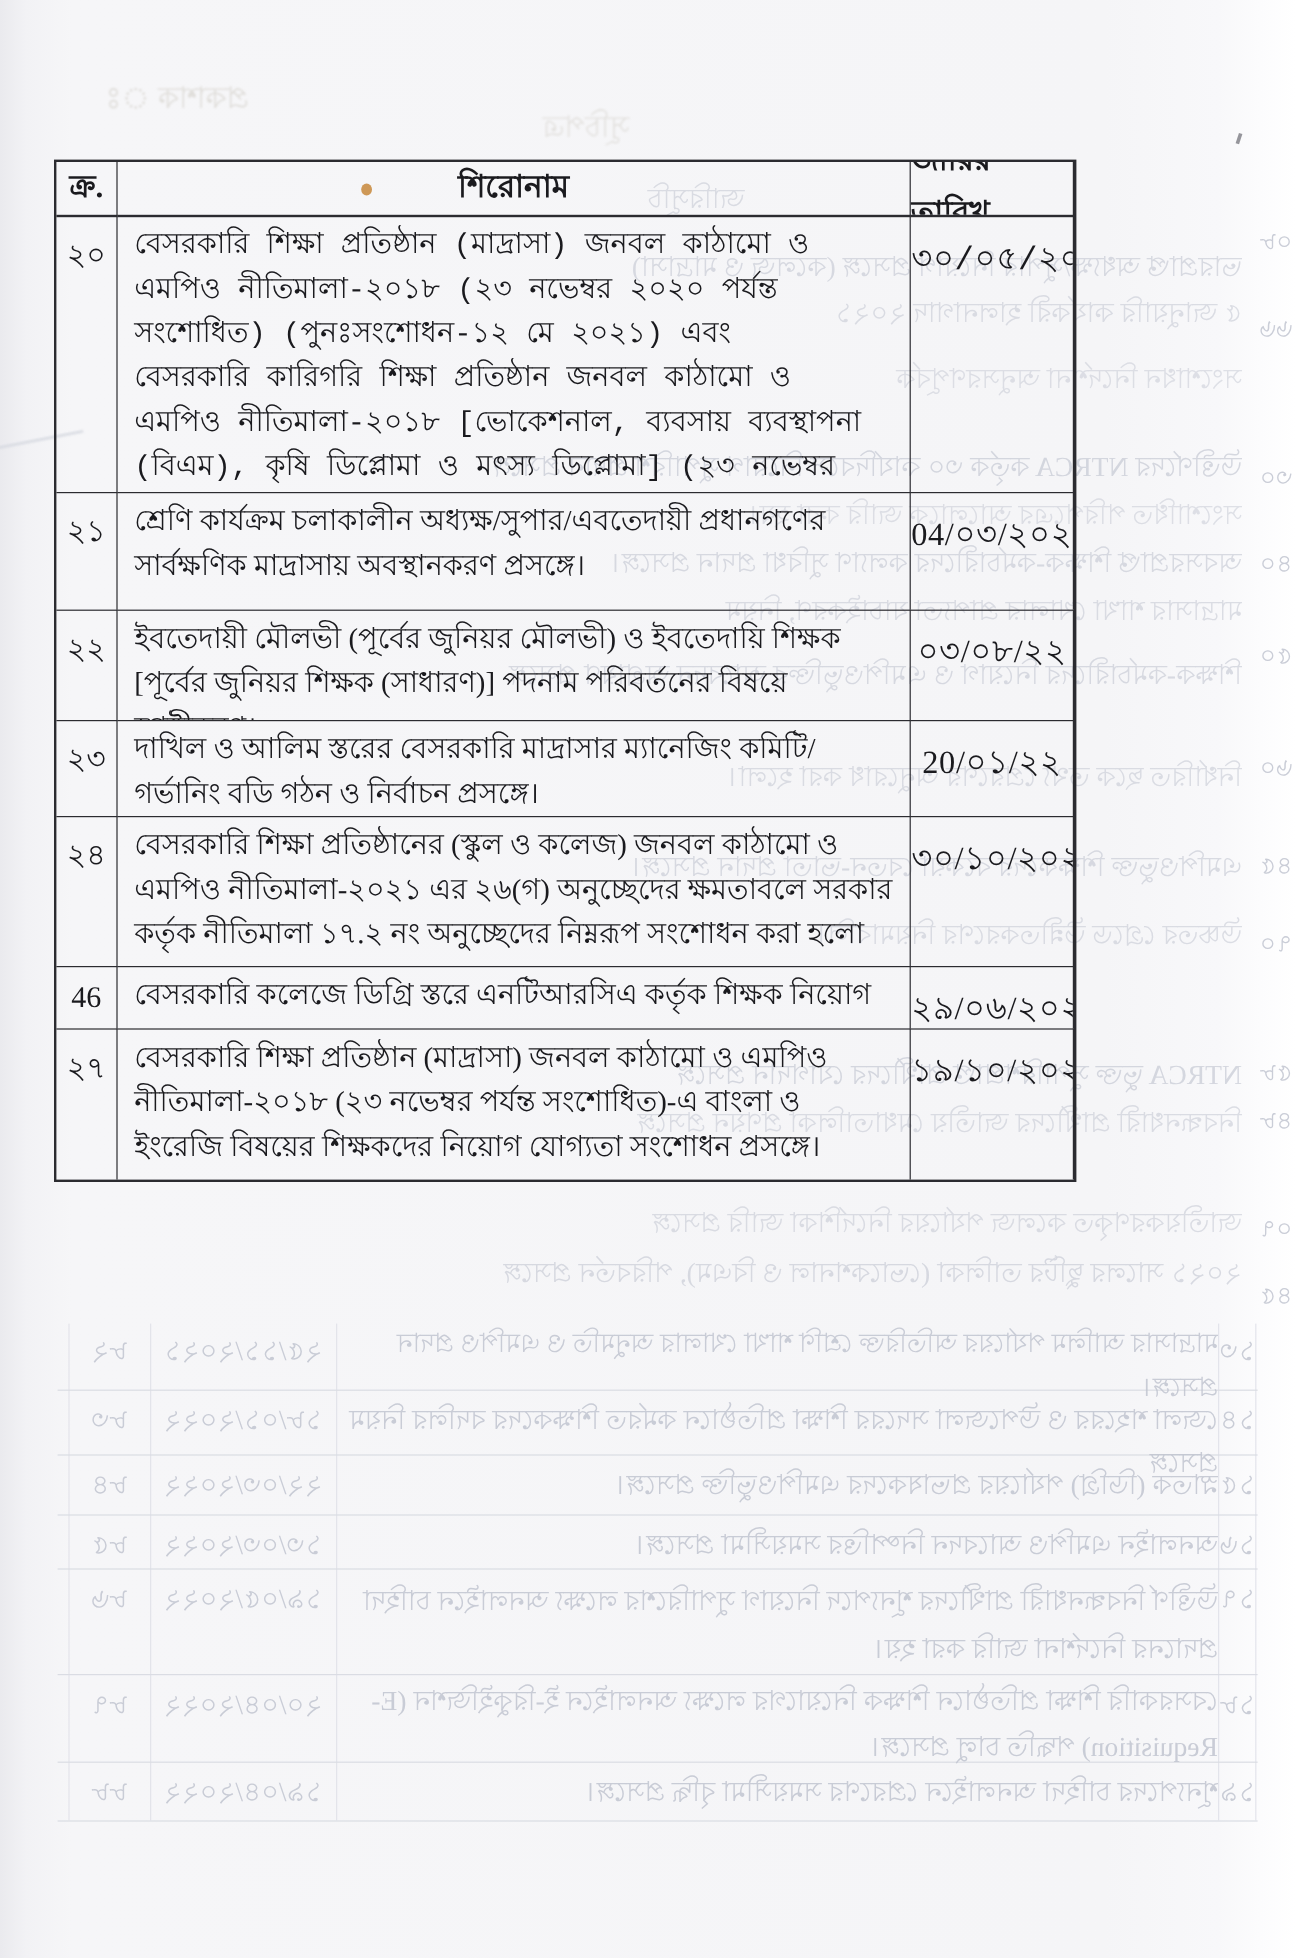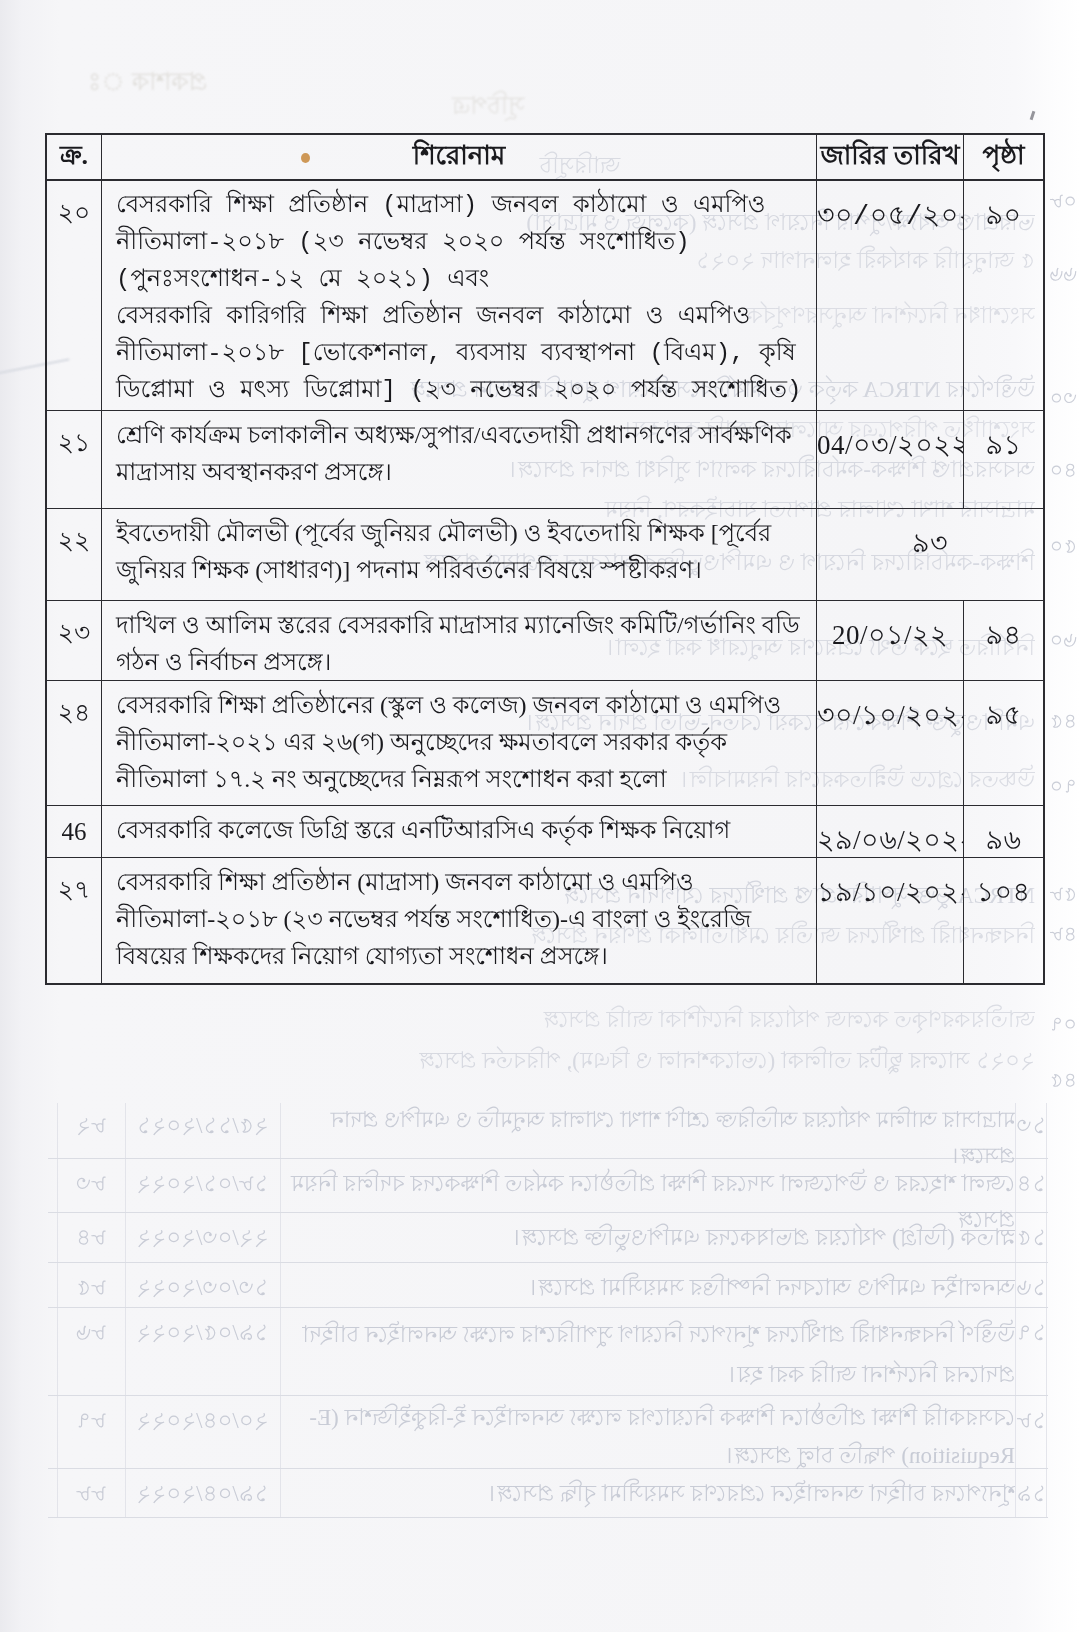--- a/index.html
+++ b/index.html
@@ -20,21 +20,21 @@
   .gline{position:absolute;background:#dfe1e8;opacity:.85;}
   .stamp{position:absolute;transform:scaleX(-1);filter:blur(1px);color:#c9c5bc;opacity:.5;font-size:25px;white-space:nowrap;}
   .bleed-row{position:absolute;left:48px;width:1000px;border-bottom:1px solid #dadce3;}
   .bleed-row .bpage{position:absolute;left:9px;width:68px;text-align:center;}
   .bleed-row .bdate{position:absolute;left:77px;width:155px;text-align:center;}
   .bleed-row .btitle{position:absolute;left:232px;width:735px;white-space:normal;text-align:left;}
   .bleed-row .bserial{position:absolute;left:967px;width:33px;text-align:center;}
   .bleed-row .ghost{position:absolute;top:8px;}
   
   .tbl{
-    position:absolute;left:45px;top:133px;width:1000px;
+    position:absolute;left:45px;top:133px;width:852px;
     border:2.5px solid #2b2b30;box-sizing:border-box;z-index:2;
   }
   .row{display:flex;}
   .c{box-sizing:border-box;border-right:1.7px solid #2b2b30;overflow:hidden;}
   .c:last-child{border-right:none;}
   .row:not(:first-child) .c{border-top:1.7px solid #2b2b30;}
   .hd-row .c{border-bottom:1.6px solid #2b2b30;}
   .c-sl{width:55px;}
   .c-ti{width:715px;}
   .c-dt{width:147px;}
@@ -159,20 +159,21 @@
     <div class="row" style="height:98px;">
       <div class="c c-sl sl">২১</div>
       <div class="c c-ti ti">শ্রেণি কার্যক্রম চলাকালীন অধ্যক্ষ/সুপার/এবতেদায়ী প্রধানগণের সার্বক্ষণিক মাদ্রাসায় অবস্থানকরণ প্রসঙ্গে।</div>
       <div class="c c-dt dt">04/০৩/২০২২</div>
       <div class="c c-pg pg">৯১</div>
     </div>
 
     <div class="row" style="height:92px;">
       <div class="c c-sl sl">২২</div>
       <div class="c c-ti ti">ইবতেদায়ী মৌলভী (পূর্বের জুনিয়র মৌলভী) ও ইবতেদায়ি শিক্ষক [পূর্বের জুনিয়র শিক্ষক (সাধারণ)] পদনাম পরিবর্তনের বিষয়ে স্পষ্টীকরণ।</div>
+      <div class="c c-dt dt">০৩/০৮/২২</div>
       <div class="c c-pg pg">৯৩</div>
     </div>
 
     <div class="row" style="height:80px;">
       <div class="c c-sl sl">২৩</div>
       <div class="c c-ti ti">দাখিল ও আলিম স্তরের বেসরকারি মাদ্রাসার ম্যানেজিং কমিটি/গর্ভানিং বডি গঠন ও নির্বাচন প্রসঙ্গে।</div>
       <div class="c c-dt dt">20/০১/২২</div>
       <div class="c c-pg pg">৯৪</div>
     </div>
 

